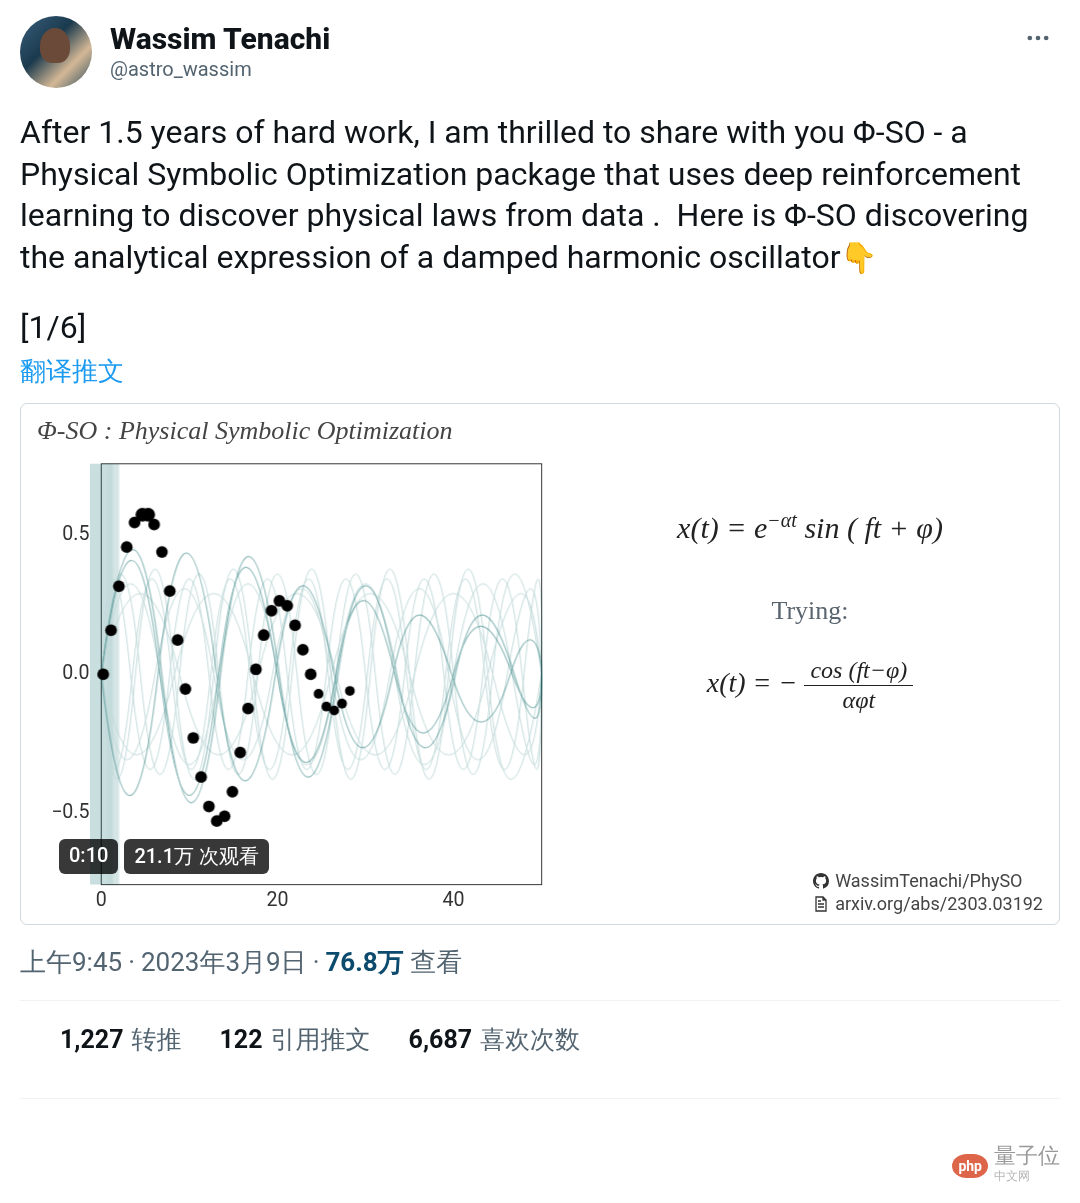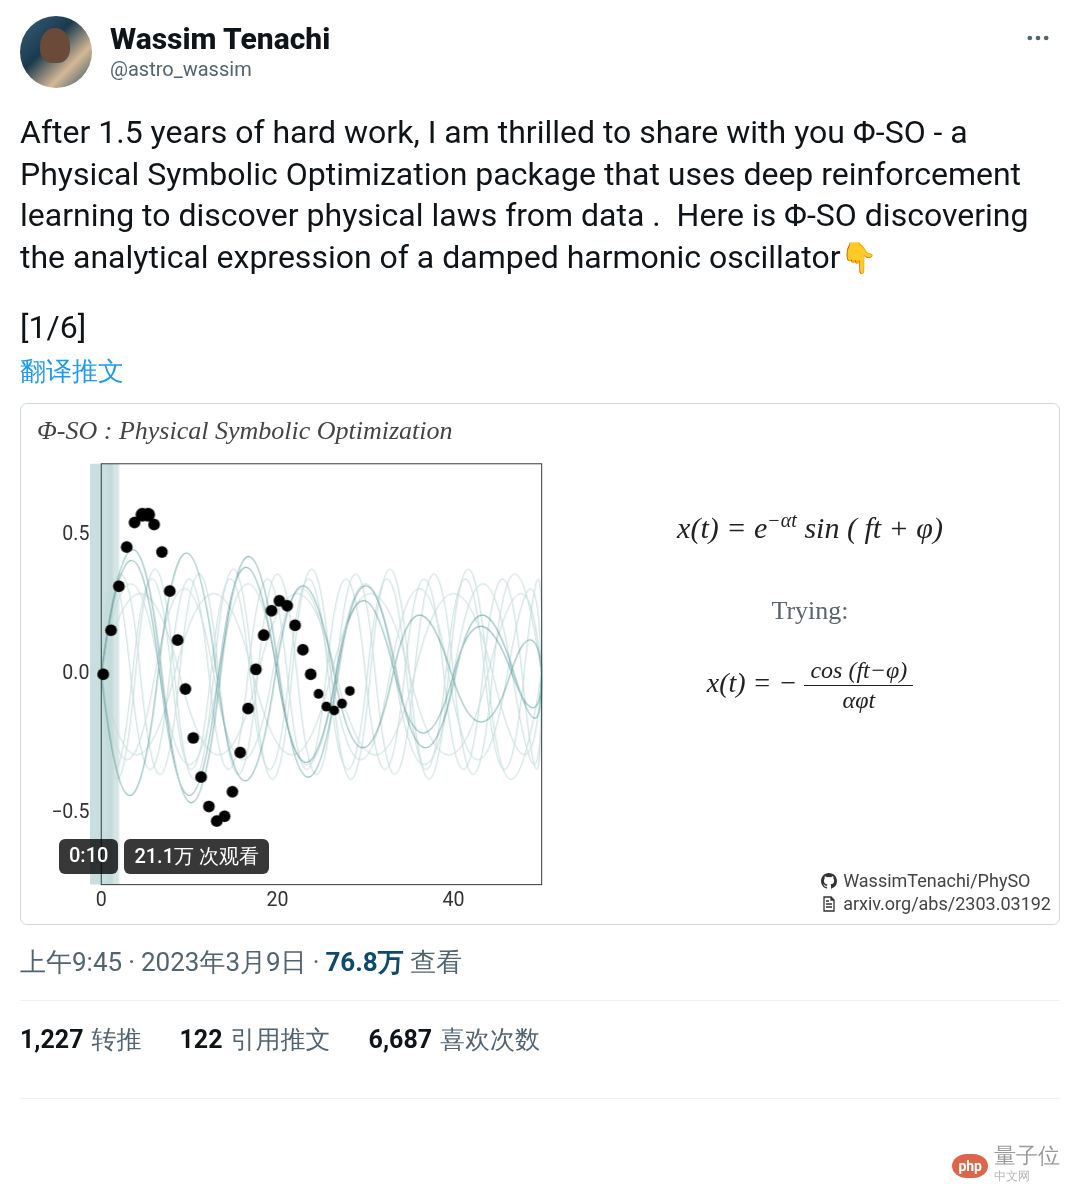--- a/index.html
+++ b/index.html
@@ -57,21 +57,21 @@
     margin-top: 44px; line-height: 1.2;
   }
   .formula .sup { font-size: 20px; vertical-align: super; }
   .formula .frac { display: inline-block; text-align: center; vertical-align: middle; font-size: 24px; }
   .formula .num { display: block; border-bottom: 1px solid #222; padding: 0 6px; }
   .formula .den { display: block; padding: 0 6px; }
   .trying-label { text-align: center; font-size: 26px; color: #5a6570; margin-top: 50px; }
   .formula2 { margin-top: 30px; font-size: 28px; }
 
   .media-links {
-    position: absolute; right: 8px; bottom: 10px; font-size: 18px; color: #444; text-align: left;
+    position: absolute; right: 16px; bottom: 10px; font-size: 18px; color: #444; text-align: left;
   }
   .media-links .row { display: flex; align-items: center; gap: 6px; margin-top: 2px; }
   .media-links svg { width: 16px; height: 16px; }
 
   .video-badge {
     position: absolute; left: 22px; bottom: 40px; display: flex; gap: 6px; z-index: 5; justify-content: center;
   }
   .badge-chip {
     background: rgba(0,0,0,0.78); color: #fff; font-size: 20px;
     padding: 4px 10px; border-radius: 6px; font-weight: 500;
@@ -79,21 +79,21 @@
 
   .meta-line {
     font-size: 26px; color: #536471; margin-top: 20px;
   }
   .meta-line .dot { margin: 0 6px; }
   .meta-line .views-count { color: #0c4a6e; font-weight: 700; }
 
   .divider { border-top: 1px solid #eff3f4; margin-top: 20px; }
 
   .stats-row {
-    display: flex; gap: 38px; font-size: 25px; color: #536471; padding: 22px 0;
+    display: flex; gap: 38px; font-size: 25px; color: #536471; padding: 22px 0; margin-left: 40px;
   }
   .stats-row .count { color: #0f1419; font-weight: 700; margin-right: 8px; }
 
   .watermark {
     position: fixed; right: 20px; bottom: 18px; display: flex; align-items: center;
     font-size: 22px; color: #888; gap: 6px; opacity: 0.85;
   }
   .watermark .logo {
     background: linear-gradient(#d84a2a,#d84a2a); color: #fff; font-weight: 700;
     font-size: 14px; padding: 4px 6px; border-radius: 50%/60%;

